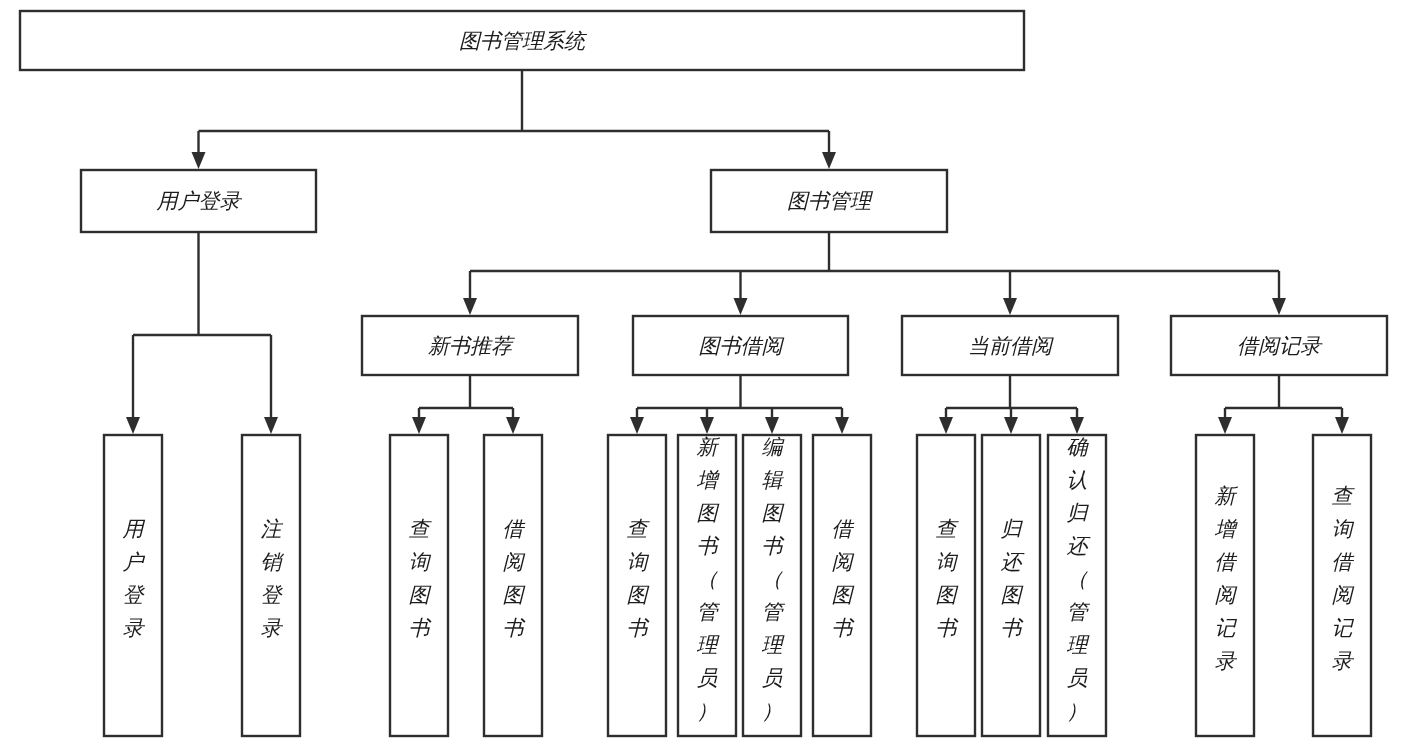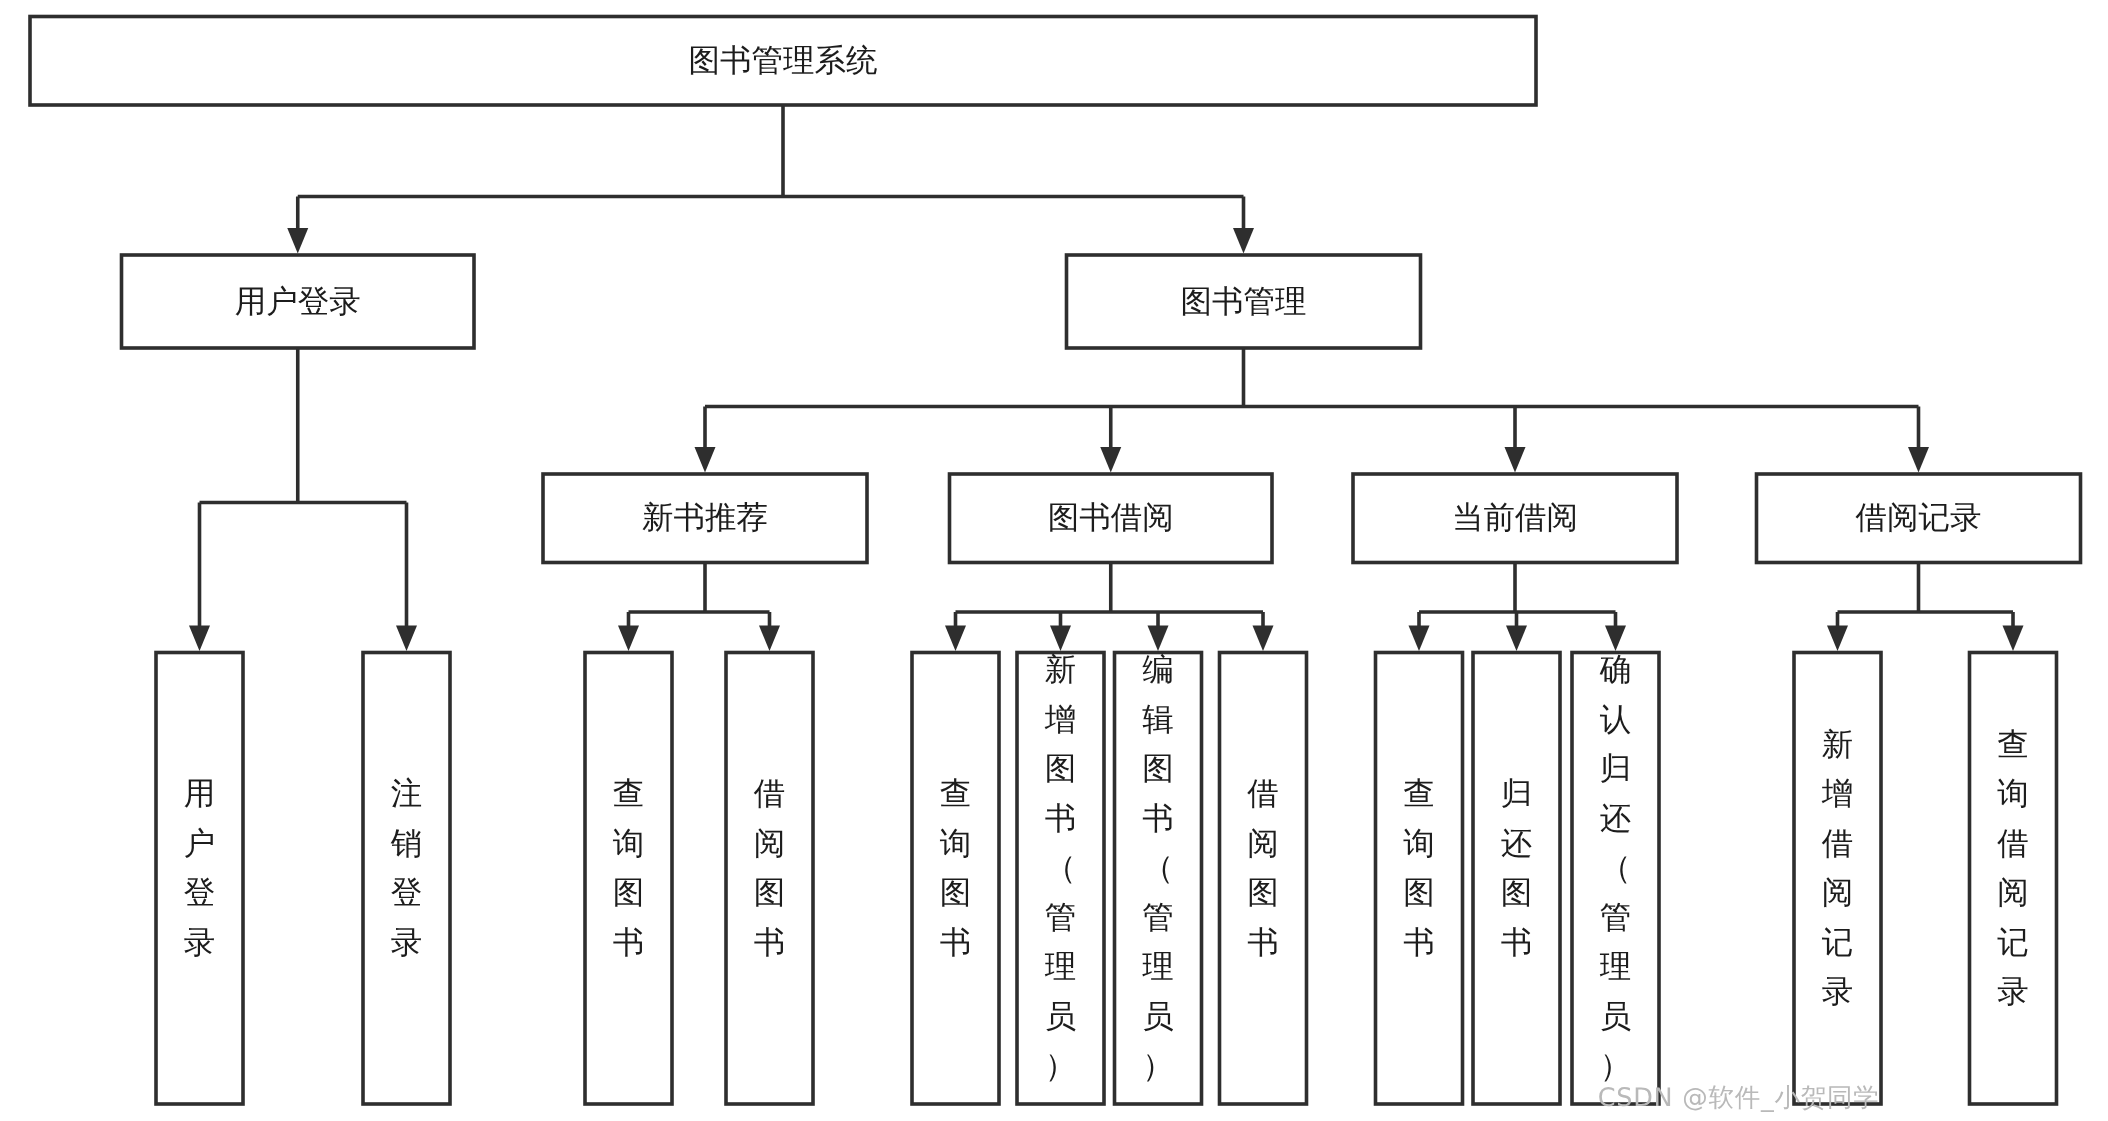--- a/index.html
+++ b/index.html
@@ -2,21 +2,21 @@
 <html><head>
 <meta charset="utf-8">
 <title>图书管理系统 功能结构图</title>
 <style>
   html,body{margin:0;padding:0;background:#ffffff;}
   body{
     width:1405px;height:747px;
     font-family:"DejaVu Sans","Liberation Sans",sans-serif;
     overflow:hidden;position:relative;
   }
-  #diagram-root{position:relative;width:1259px;height:747px;}
+  #diagram-root{position:relative;width:1259px;height:747px;font-style:italic;}
   svg#tree{display:block;width:1405px;height:747px;}
   .box-rect{fill:#ffffff;stroke:#2e2e2e;stroke-width:2.4;}
   .box-label{
     fill:#1c1c1c;
     font-family:"DejaVu Sans","Liberation Sans",sans-serif;
     font-size:21px;
     dominant-baseline:middle;
     text-anchor:middle;
     white-space:pre;
   }
@@ -188,14 +188,13 @@
         <g>
           <rect class="box-rect" x="1196" y="435" width="58" height="301"></rect>
           <text class="box-label-vertical" x="1225" y="503"><tspan x="1225" dy="0">新</tspan><tspan x="1225" dy="33">增</tspan><tspan x="1225" dy="33">借</tspan><tspan x="1225" dy="33">阅</tspan><tspan x="1225" dy="33">记</tspan><tspan x="1225" dy="33">录</tspan></text>
         </g>
         <g>
           <rect class="box-rect" x="1313" y="435" width="58" height="301"></rect>
           <text class="box-label-vertical" x="1342" y="503"><tspan x="1342" dy="0">查</tspan><tspan x="1342" dy="33">询</tspan><tspan x="1342" dy="33">借</tspan><tspan x="1342" dy="33">阅</tspan><tspan x="1342" dy="33">记</tspan><tspan x="1342" dy="33">录</tspan></text>
         </g>
       </g>
   </svg>
-  <div class="watermark">CSDN @软件_小贺同学</div>
 </div>
 
 </body></html>

